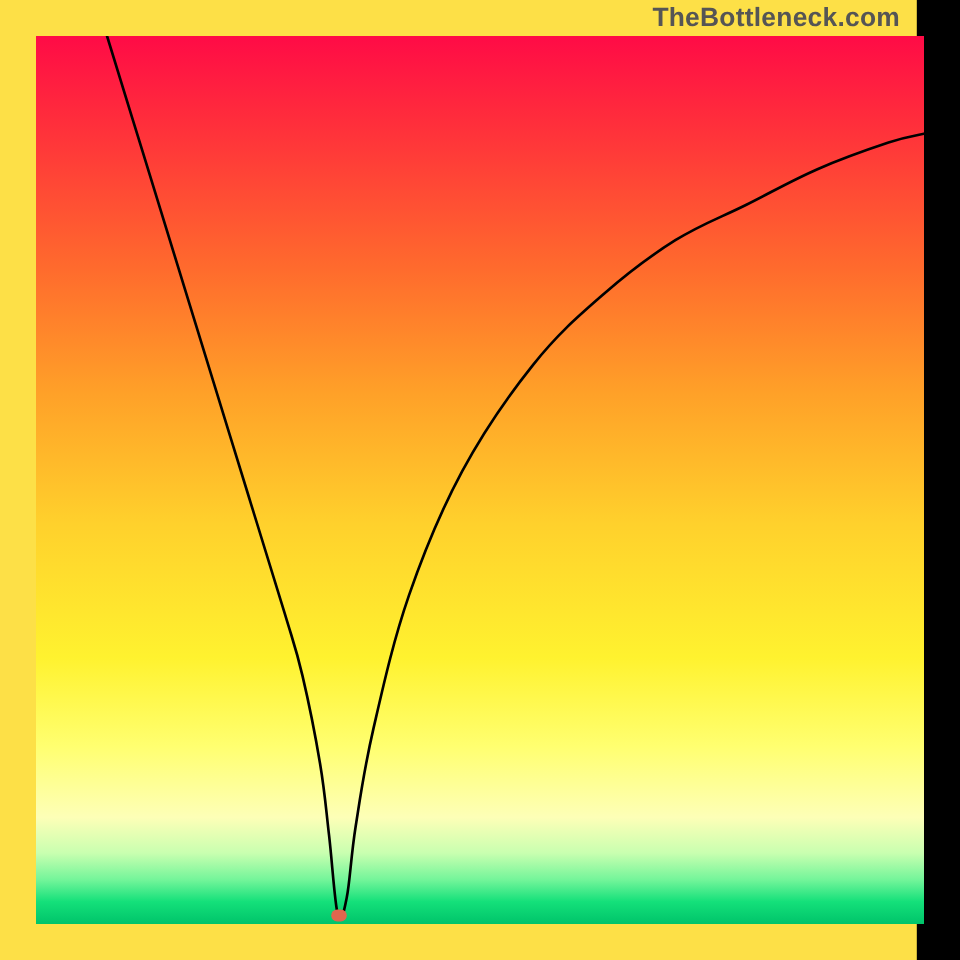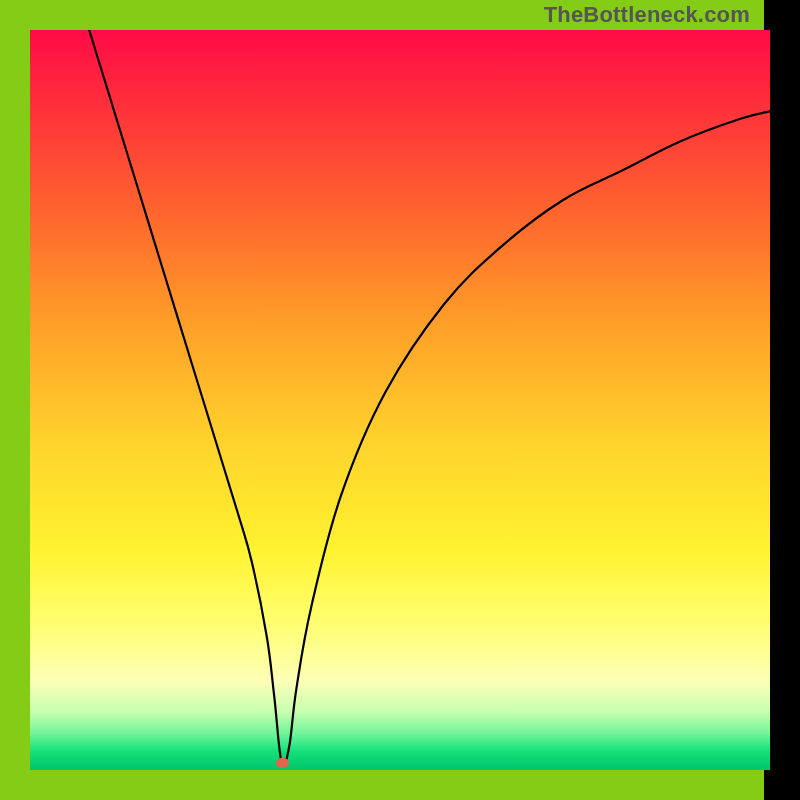--- a/index.html
+++ b/index.html
@@ -8,21 +8,21 @@
     width: 800px;
     height: 800px;
     background: #000;
     overflow: hidden;
     font-family: Arial, Helvetica, sans-serif;
   }
   .frame {
     position: relative;
     width: 764px;
     height: 800px;
-    background: #84cc16;
+    background: #fde047;
   }
   .watermark {
     position: absolute;
     top: 2px;
     right: 14px;
     color: #555;
     font-size: 22px;
     font-weight: 600;
     letter-spacing: 0.2px;
     user-select: none;

